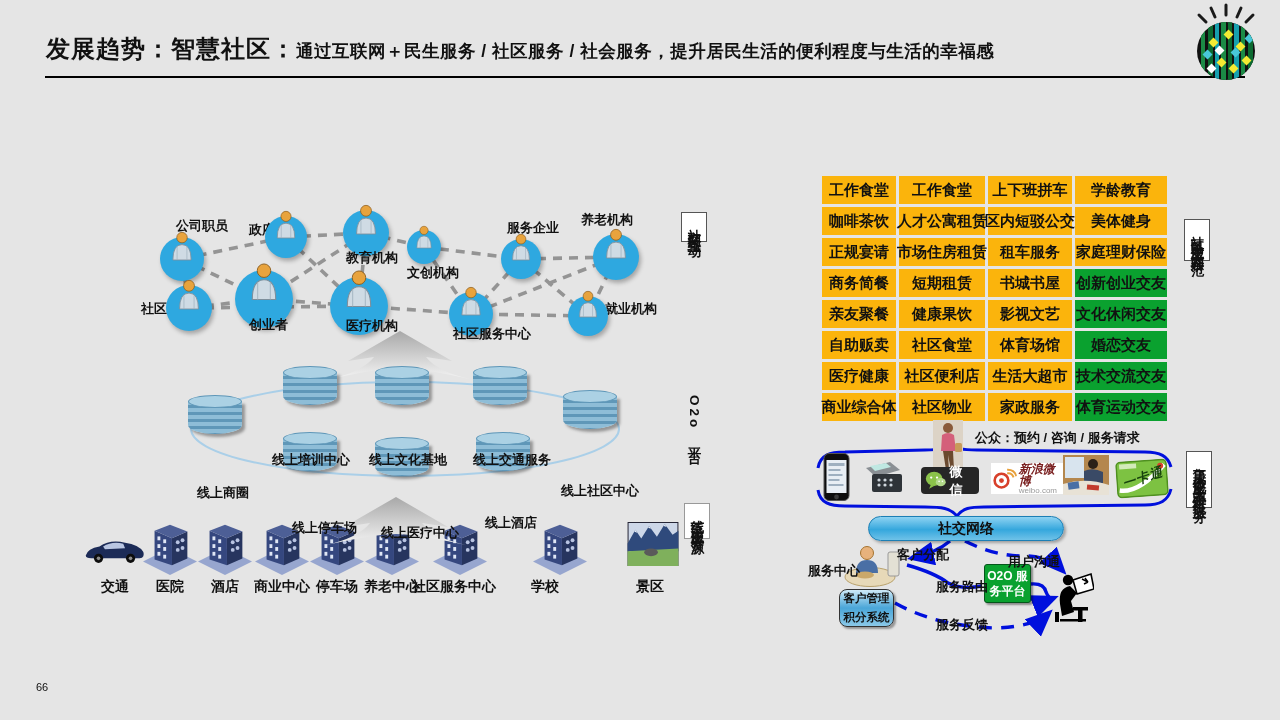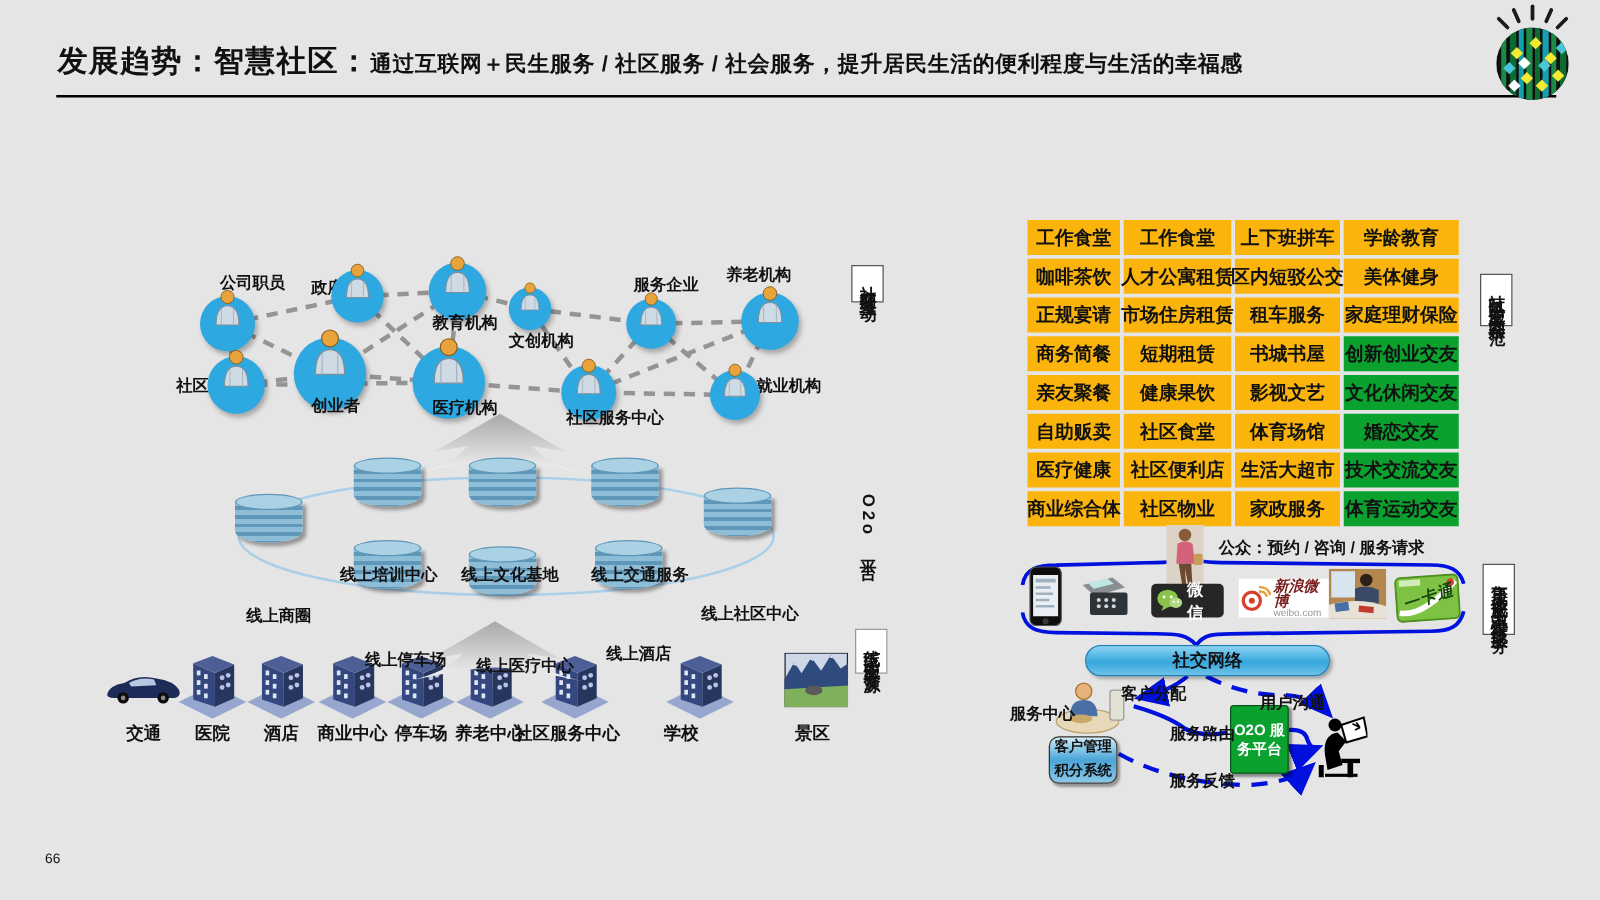--- a/index.html
+++ b/index.html
@@ -53,21 +53,21 @@
     font-size:15px; font-weight:700; white-space:nowrap; }
   .svc-cell.green { background:#0AA12F; }
 
   
   .flow-lbl { position:absolute; font-size:13px; font-weight:700; white-space:nowrap; z-index:3; }
   .social-bar { position:absolute; left:868px; top:516px; width:196px; height:25px; z-index:2;
     background:linear-gradient(180deg,#8ed3f2 0%,#35a7dd 55%,#6fc2e8 100%);
     border:1px solid #1c7fb5; border-radius:13px; display:flex; align-items:center;
     justify-content:center; font-size:14px; font-weight:700;
     box-shadow:2px 2px 3px rgba(0,0,0,.3); }
-  .o2o-box { position:absolute; left:984px; top:564px; width:47px; height:55px; z-index:2;
+  .o2o-box { position:absolute; left:984px; top:564px; width:47px; height:39px; z-index:2;
     background:#0AA12F; border:1px solid #04551a; border-radius:3px;
     box-shadow:2px 2px 2px rgba(0,0,0,.4); color:#fff; font-size:12px; font-weight:700;
     display:flex; flex-direction:column; align-items:center; justify-content:center; line-height:1.25; }
   .crm-box { position:absolute; left:839px; top:589px; width:55px; height:38px; z-index:2;
     background:linear-gradient(180deg,#cfeaf8 0%,#4aa6d8 50%,#8ac8e8 100%);
     border:1px solid #333; border-radius:8px; box-shadow:2px 2px 2px rgba(0,0,0,.35);
     display:flex; flex-direction:column; justify-content:space-between; align-items:center;
     padding:2px 0; font-size:11.5px; font-weight:700; line-height:1.1; }
   .wechat { position:absolute; left:921px; top:467px; width:58px; height:27px; background:#262626;
     border-radius:4px; display:flex; align-items:center; padding:0 4px; gap:3px; z-index:2; }

